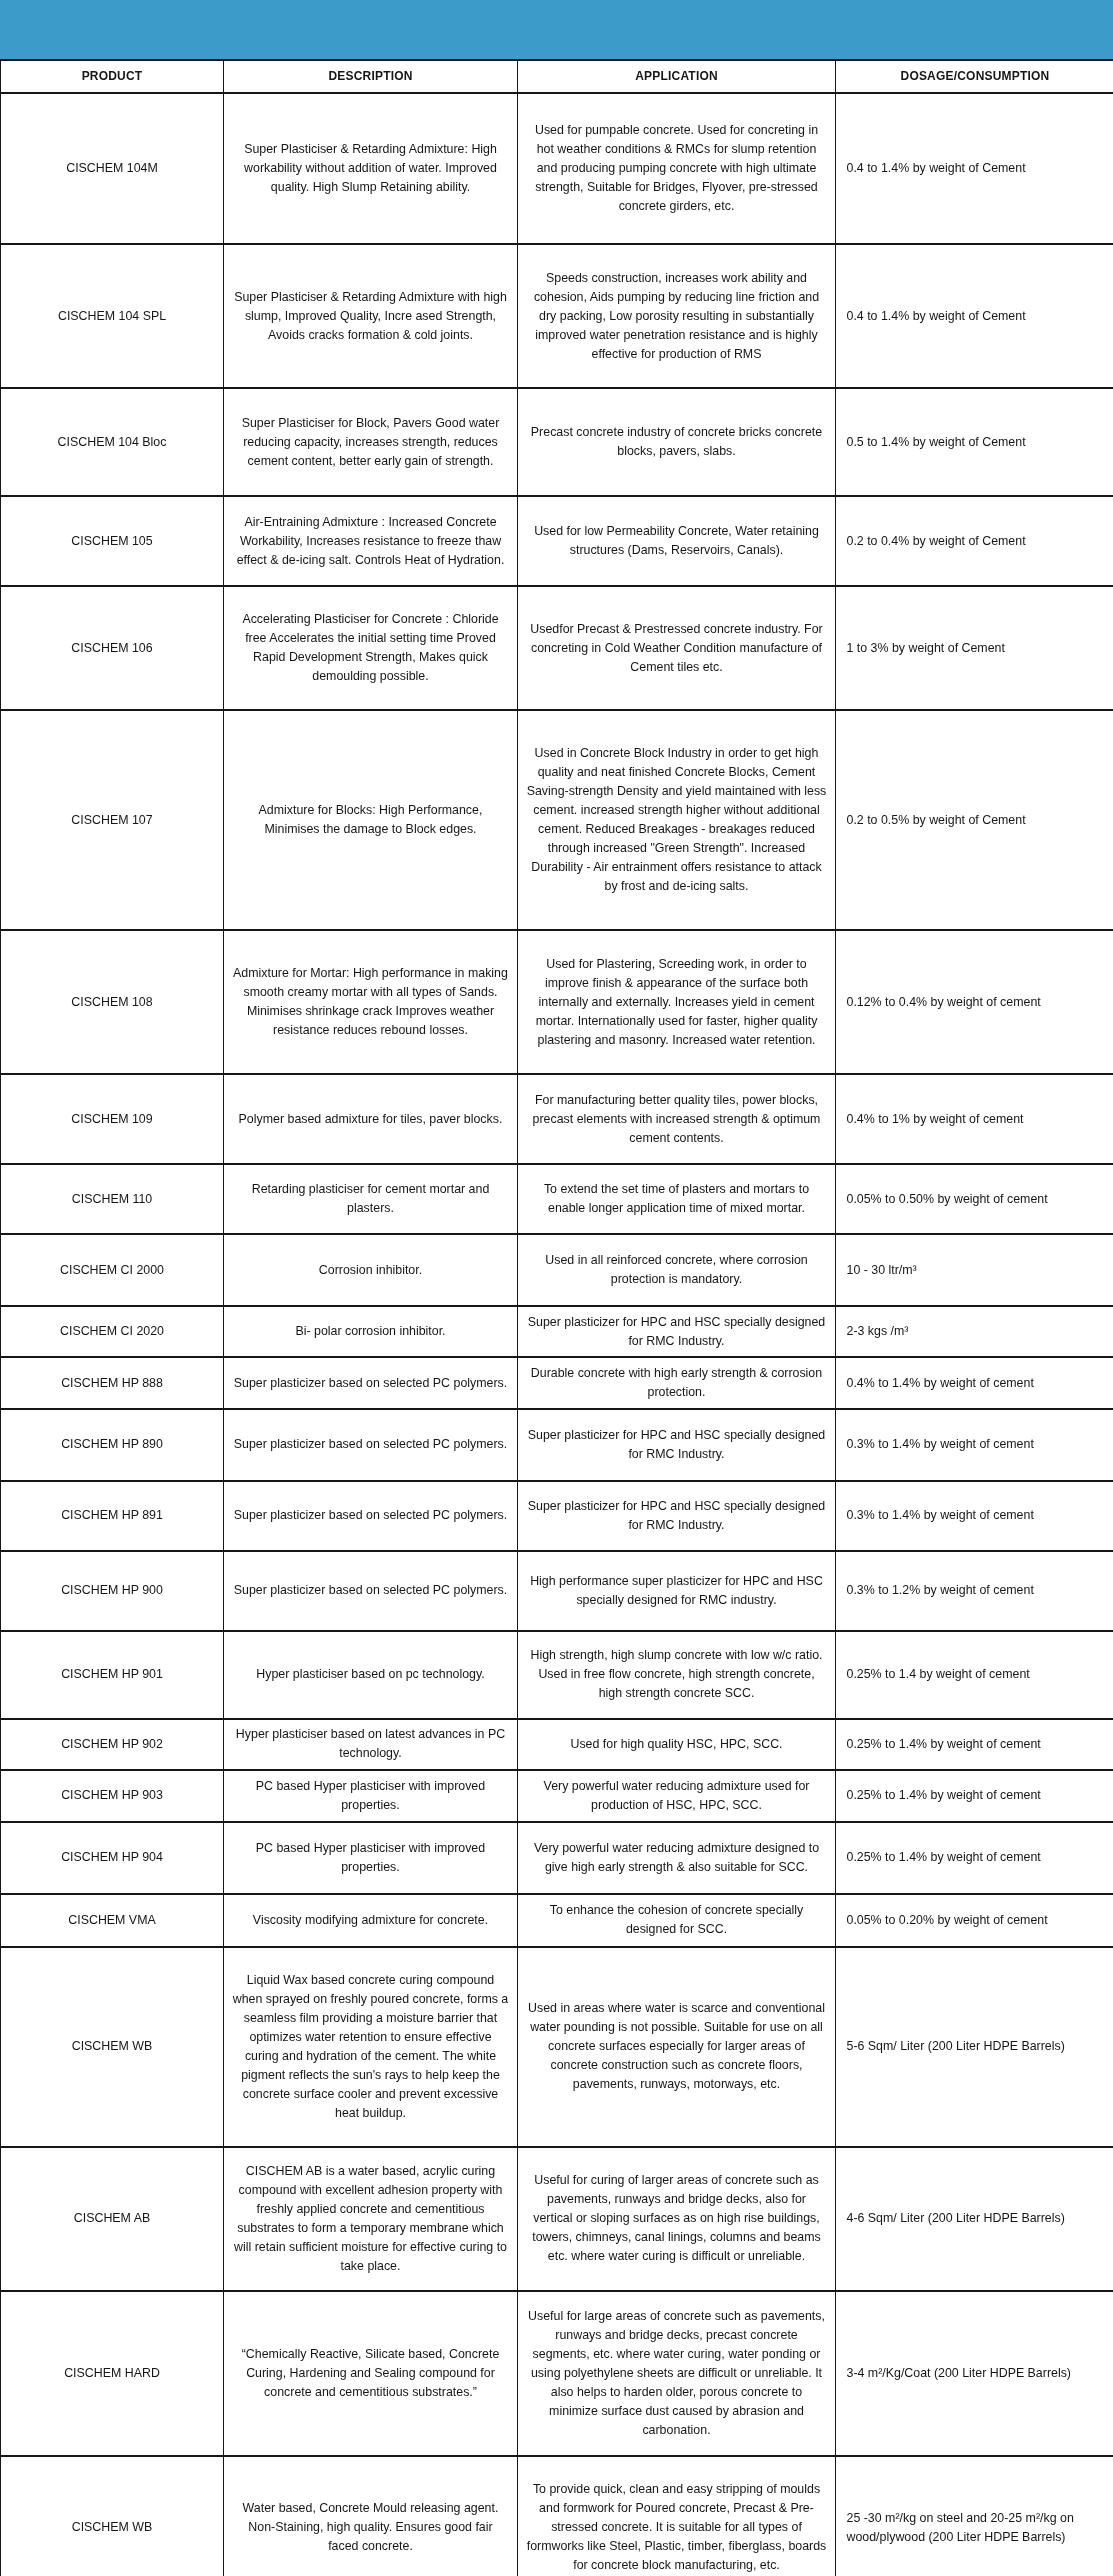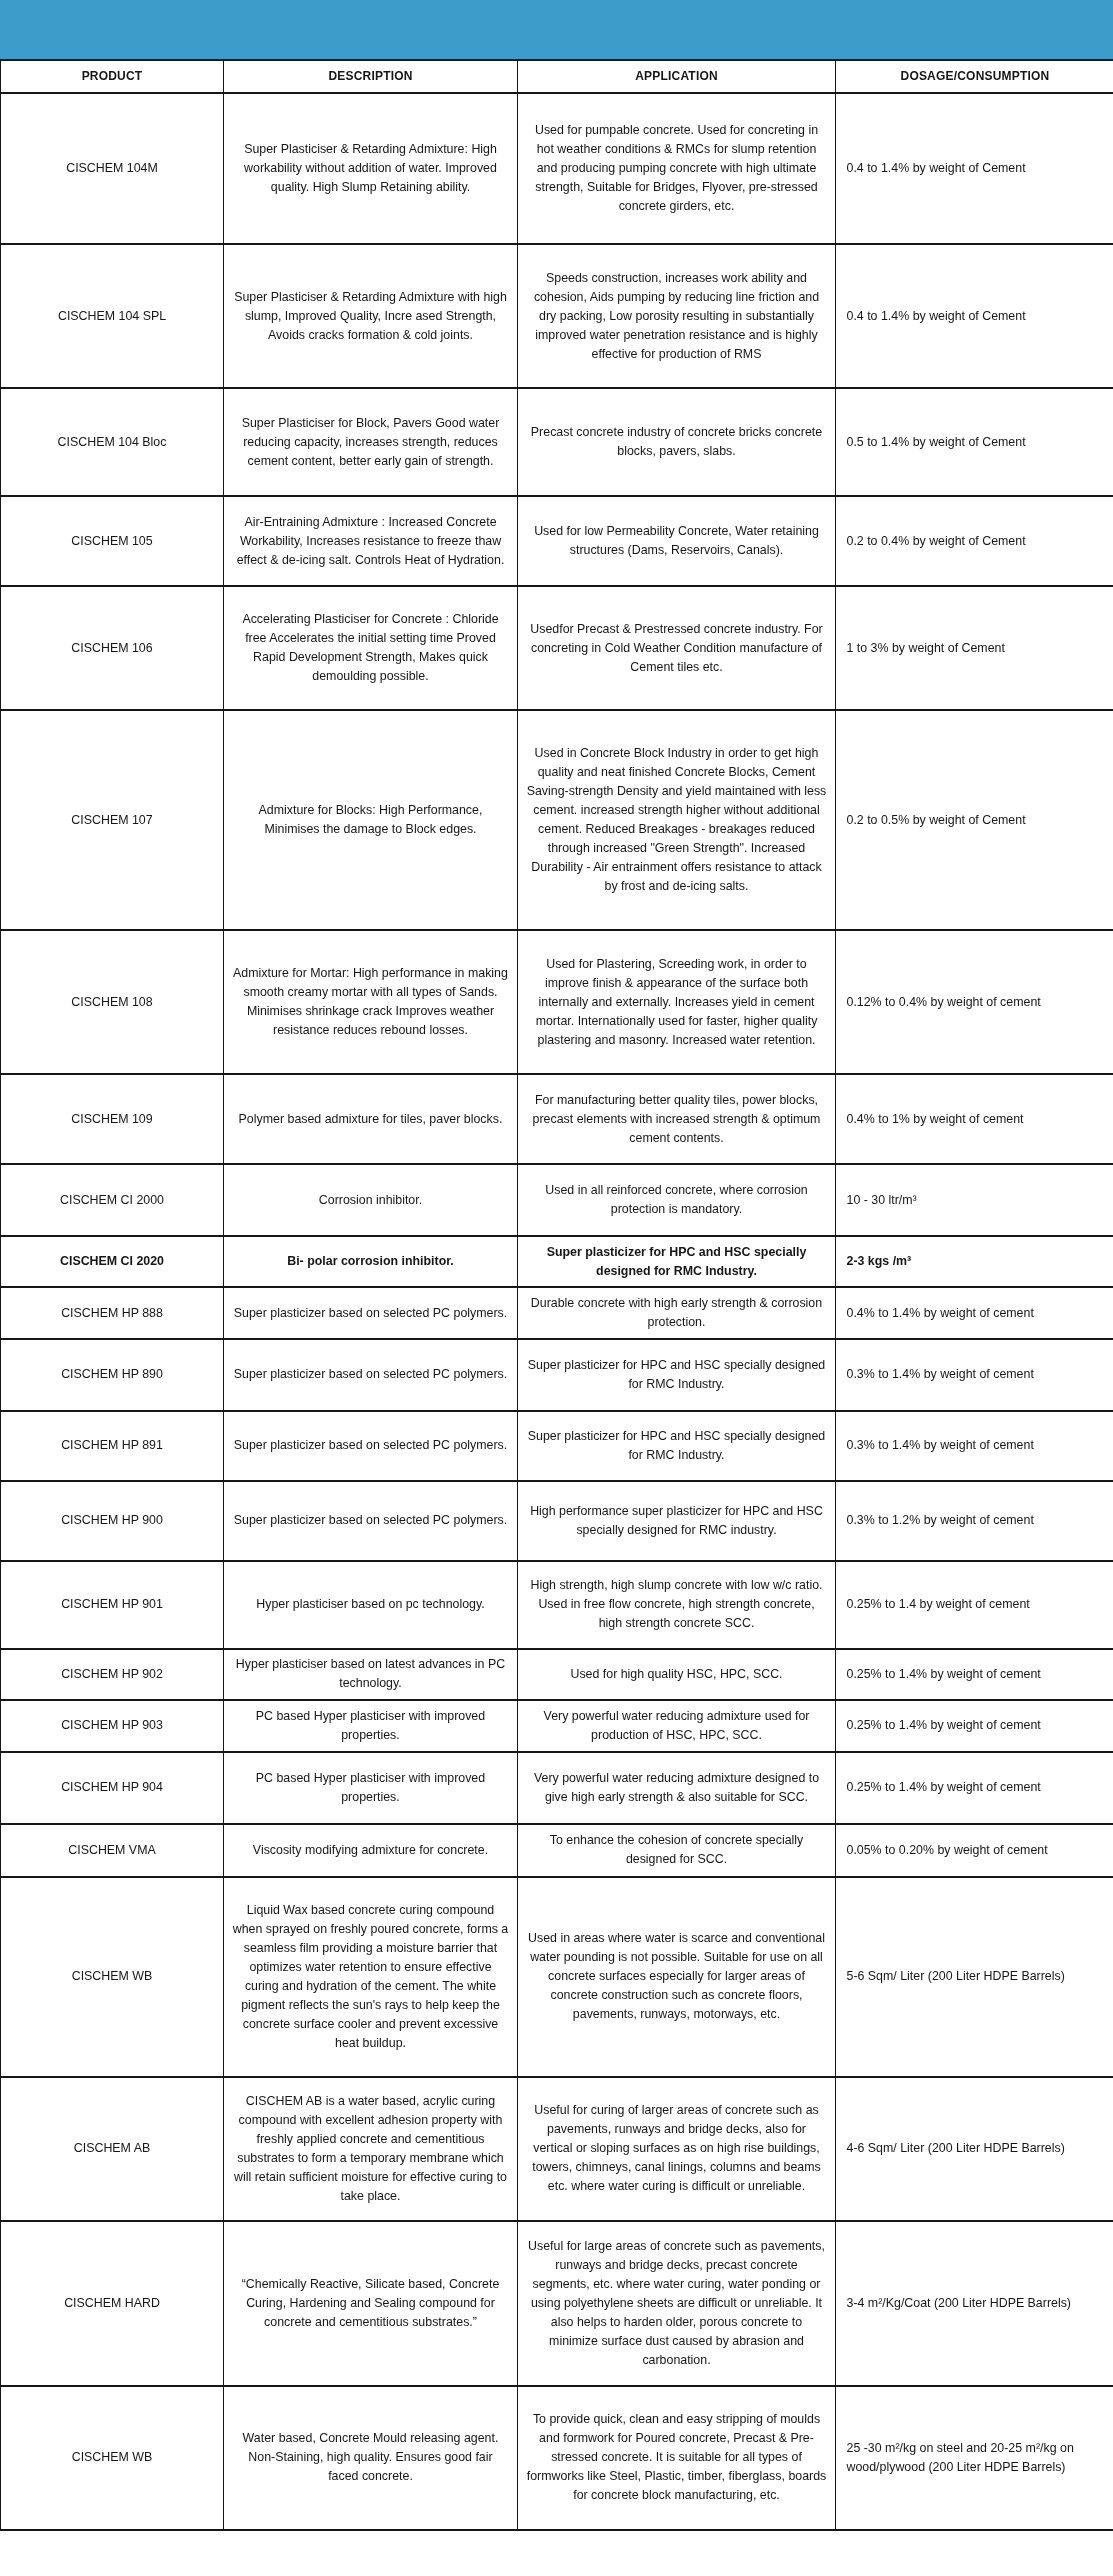--- a/index.html
+++ b/index.html
@@ -114,27 +114,33 @@
     <td class="col-desc">Admixture for Mortar: High performance in making smooth creamy mortar with all types of Sands. Minimises shrinkage crack Improves weather resistance reduces rebound losses.</td>
     <td class="col-app">Used for Plastering, Screeding work, in order to improve finish &amp; appearance of the surface both internally and externally. Increases yield in cement mortar. Internationally used for faster, higher quality plastering and masonry. Increased water retention.</td>
     <td class="col-dosage">0.12% to 0.4% by weight of cement</td>
   </tr>
       <tr style="height: 90px;">
     <td class="col-product">CISCHEM 109</td>
     <td class="col-desc">Polymer based admixture for tiles, paver blocks.</td>
     <td class="col-app">For manufacturing better quality tiles, power blocks, precast elements with increased strength &amp; optimum cement contents.</td>
     <td class="col-dosage">0.4% to 1% by weight of cement</td>
   </tr>
+      <tr style="height: 70px;">
+    <td class="col-product">CISCHEM 110</td>
+    <td class="col-desc">Retarding plasticiser for cement mortar and plasters.</td>
+    <td class="col-app">To extend the set time of plasters and mortars to enable longer application time of mixed mortar.</td>
+    <td class="col-dosage">0.05% to 0.50% by weight of cement</td>
+  </tr>
       <tr style="height: 72px;">
     <td class="col-product">CISCHEM CI 2000</td>
     <td class="col-desc">Corrosion inhibitor.</td>
     <td class="col-app">Used in all reinforced concrete, where corrosion protection is mandatory.</td>
     <td class="col-dosage">10 - 30 ltr/m³</td>
   </tr>
-      <tr style="height: 50px; font-weight: bold;">
+      <tr style="height: 50px;">
     <td class="col-product">CISCHEM CI 2020</td>
     <td class="col-desc">Bi- polar corrosion inhibitor.</td>
     <td class="col-app">Super plasticizer for HPC and HSC specially designed for RMC Industry.</td>
     <td class="col-dosage">2-3 kgs /m³</td>
   </tr>
       <tr style="height: 48px;">
     <td class="col-product">CISCHEM HP 888</td>
     <td class="col-desc">Super plasticizer based on selected PC polymers.</td>
     <td class="col-app">Durable concrete with high early strength &amp; corrosion protection.</td>
     <td class="col-dosage">0.4% to 1.4% by weight of cement</td>

